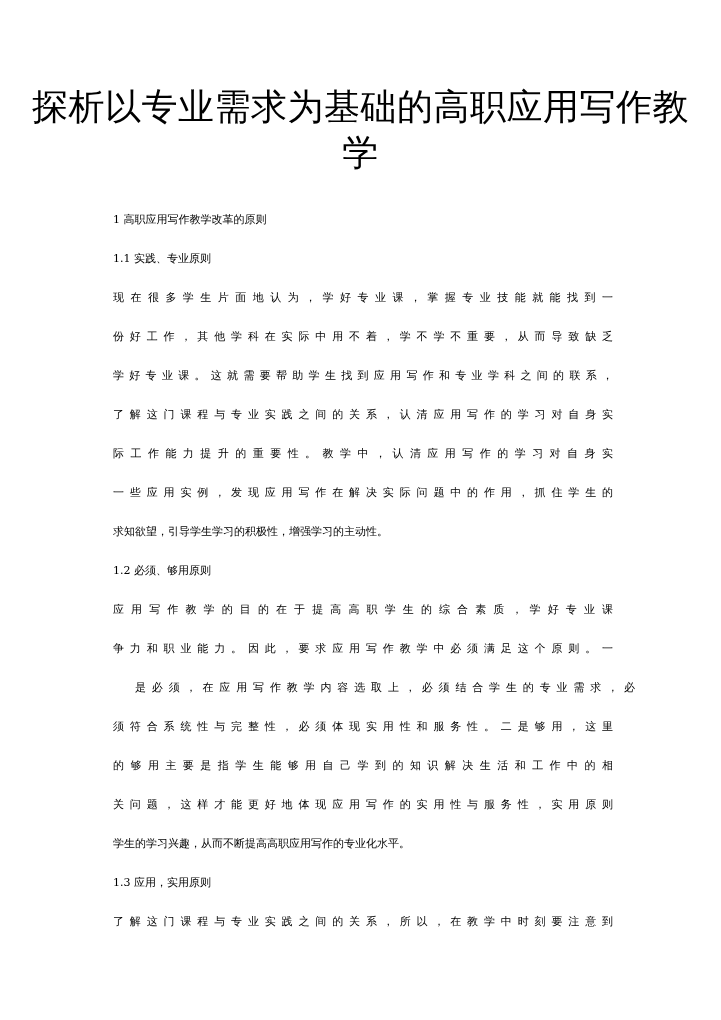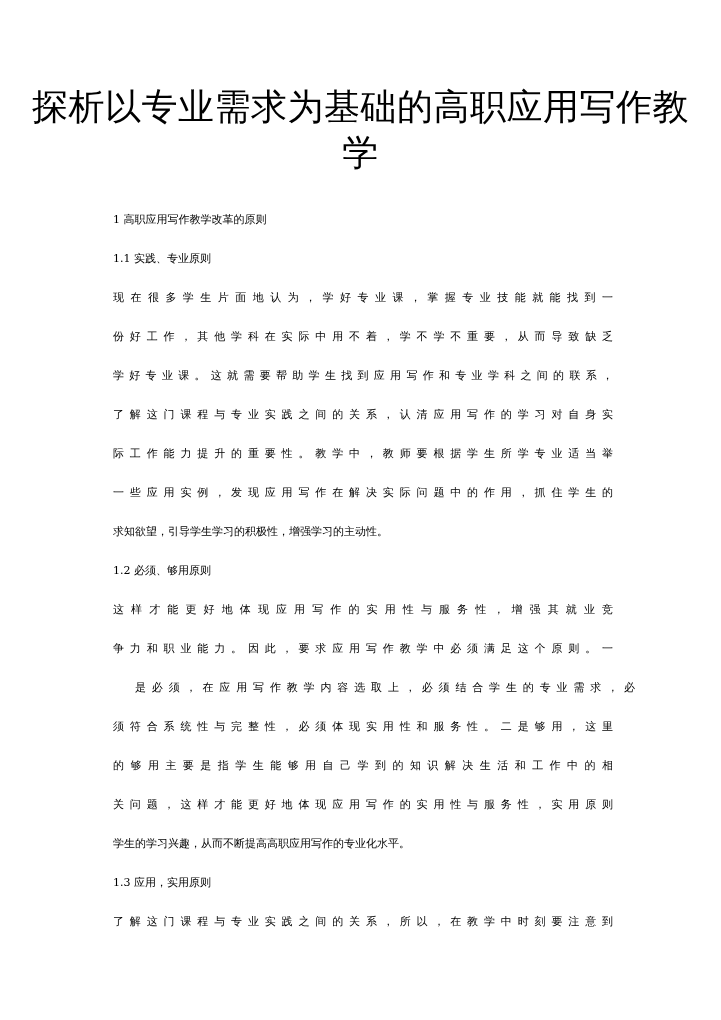--- a/index.html
+++ b/index.html
@@ -20,25 +20,25 @@
     <div>学</div>
   </h1>
 
   <div id="body-lines">
       <div class="line" style="top: 208px;"> 1 高职应用写作教学改革的原则</div>
       <div class="line" style="top: 247px;">1.1 实践、专业原则</div>
       <div class="line just" style="top: 286px;"> 现在很多学生片面地认为，学好专业课，掌握专业技能就能找到一</div>
       <div class="line just" style="top: 325px;">份好工作，其他学科在实际中用不着，学不学不重要，从而导致缺乏</div>
       <div class="line just" style="top: 364px;">学好专业课。这就需要帮助学生找到应用写作和专业学科之间的联系，</div>
       <div class="line just" style="top: 403px;">了解这门课程与专业实践之间的关系，认清应用写作的学习对自身实</div>
-      <div class="line just" style="top: 442px;">际工作能力提升的重要性。教学中，教师要根据学生所学专业适当举</div>
+      <div class="line just" style="top: 442px;">际工作能力提升的重要性。教学中，认清应用写作的学习对自身实</div>
       <div class="line just" style="top: 481px;">一些应用实例，发现应用写作在解决实际问题中的作用，抓住学生的</div>
       <div class="line" style="top: 520px;">求知欲望，引导学生学习的积极性，增强学习的主动性。</div>
       <div class="line" style="top: 559px;">1.2 必须、够用原则</div>
-      <div class="line just" style="top: 598px;"> 这样才能更好地体现应用写作的实用性与服务性，增强其就业竞</div>
+      <div class="line just" style="top: 598px;"> 应用写作教学的目的在于提高高职学生的综合素质，学好专业课</div>
       <div class="line just" style="top: 637px;">争力和职业能力。因此，要求应用写作教学中必须满足这个原则。一</div>
       <div class="line just" style="top: 676px; margin-left: 22px;">是必须，在应用写作教学内容选取上，必须结合学生的专业需求，必</div>
       <div class="line just" style="top: 715px;">须符合系统性与完整性，必须体现实用性和服务性。二是够用，这里</div>
       <div class="line just" style="top: 754px;">的够用主要是指学生能够用自己学到的知识解决生活和工作中的相</div>
       <div class="line just" style="top: 793px;">关问题，这样才能更好地体现应用写作的实用性与服务性，实用原则</div>
       <div class="line" style="top: 832px;">学生的学习兴趣，从而不断提高高职应用写作的专业化水平。</div>
       <div class="line" style="top: 871px;">1.3 应用，实用原则</div>
       <div class="line just" style="top: 910px;"> 了解这门课程与专业实践之间的关系，所以，在教学中时刻要注意到</div>
     </div>
 </div>

